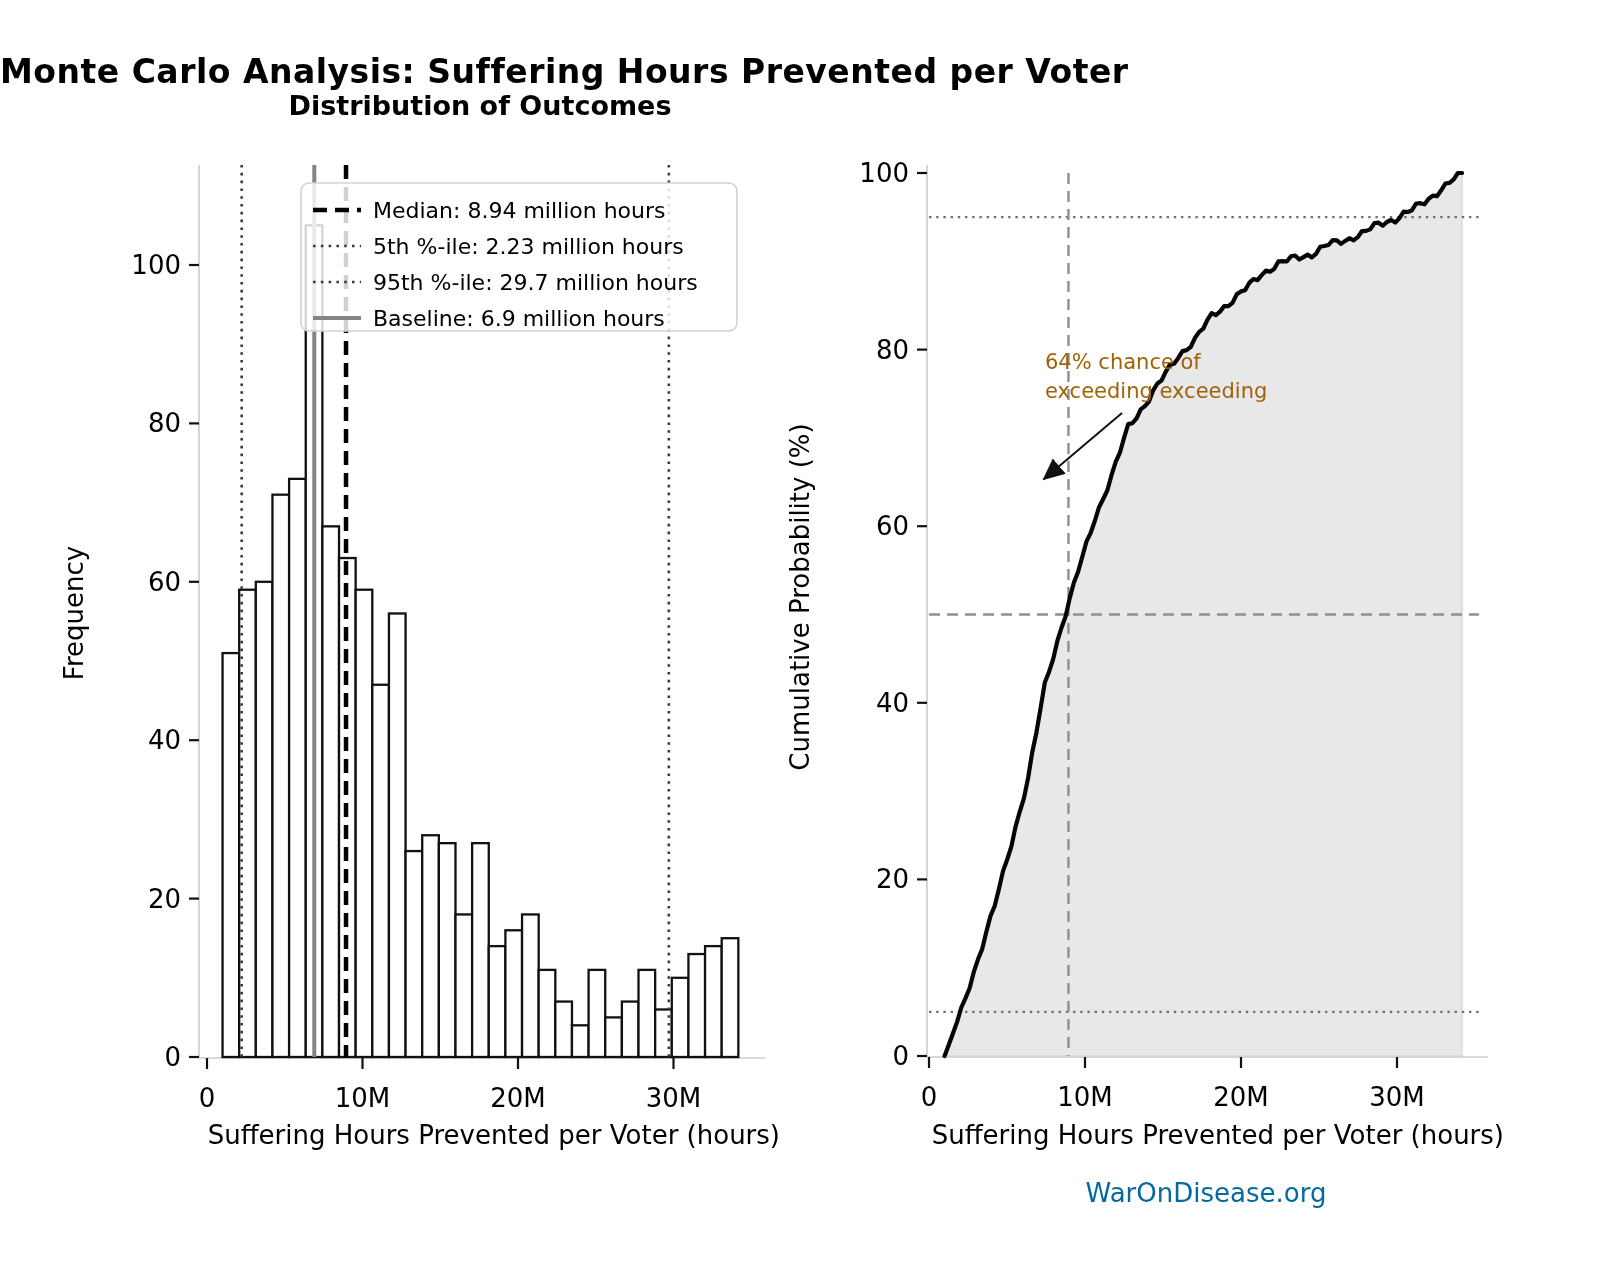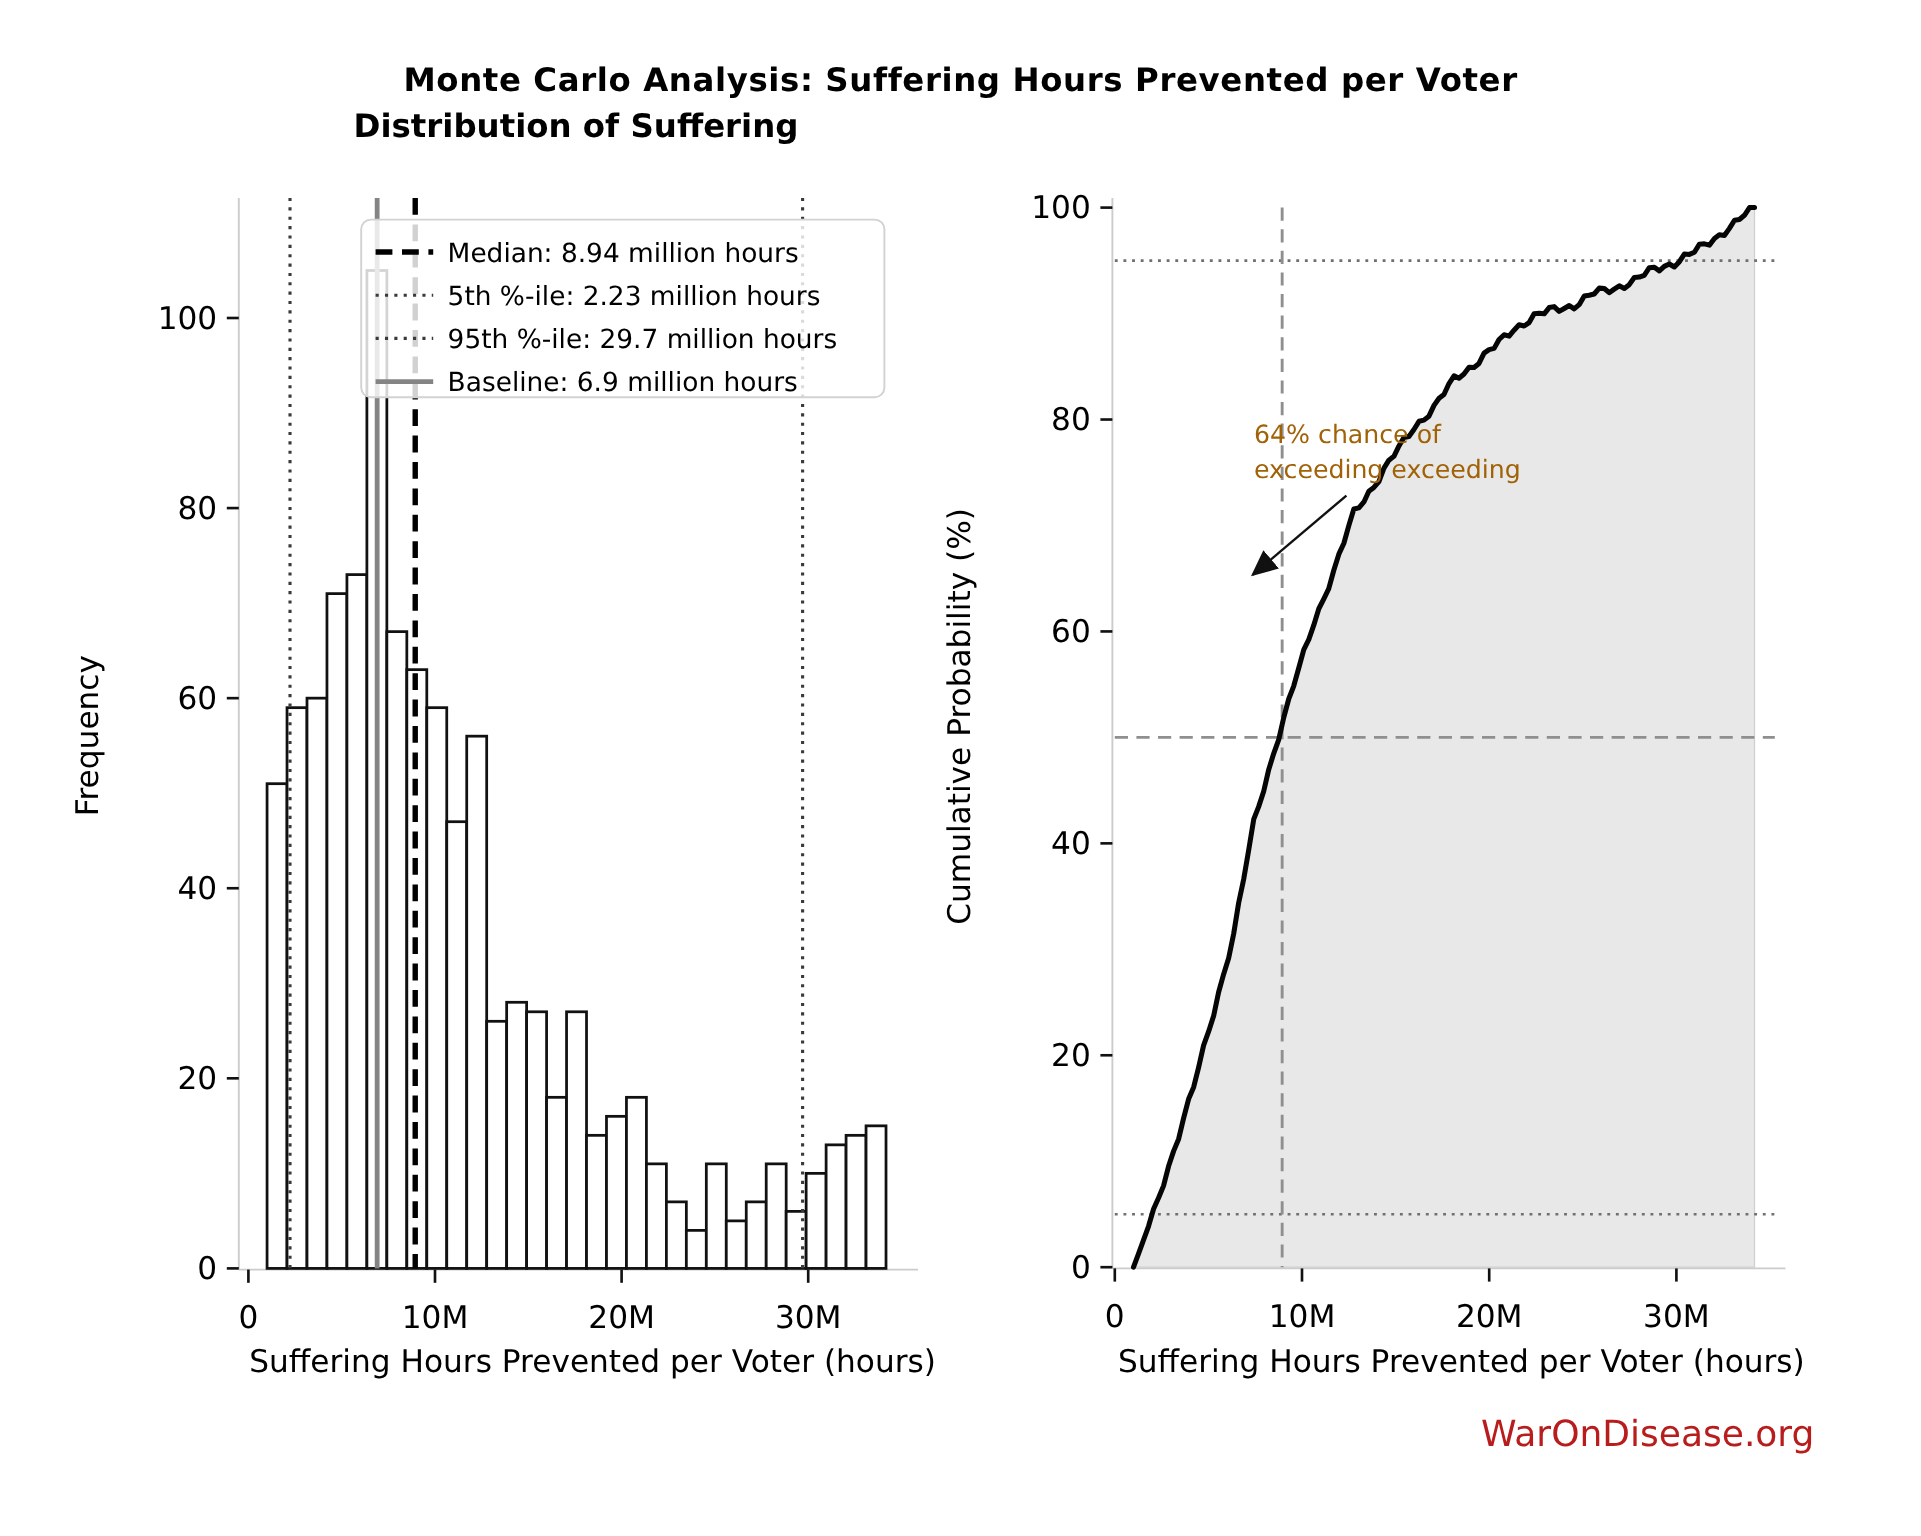--- a/index.html
+++ b/index.html
@@ -1,42 +1,42 @@
 <!DOCTYPE html>
 <html><head>
 <meta charset="utf-8">
 <style>
   html,body{margin:0;padding:0;background:#fff;}
   #figure{position:relative;width:1601px;height:1280px;background:#ffffff;overflow:hidden;
           font-family:"DejaVu Sans", sans-serif;color:#000;}
-  .suptitle{position:absolute;left:0;top:52px;width:1601px;text-align:center;
-            font-size:27px;font-weight:bold;letter-spacing:0.5px;}
+  .suptitle{position:absolute;left:0;top:52px;width:1601px;
+            font-size:33px;font-weight:bold;letter-spacing:0.5px;}
   .subtitle{position:absolute;top:90px;font-size:27px;font-weight:bold;text-align:center;}
   #title-left{left:200px;width:560px;}
   #title-right{left:927px;width:554px;}
   .xlabel{position:absolute;top:1120px;font-size:26px;text-align:right;}
   #xlabel-left{left:180px;width:600px;}
   #xlabel-right{left:904px;width:600px;}
   .ylabel{position:absolute;font-size:26px;white-space:nowrap;transform:rotate(-90deg);transform-origin:center center;}
   #ylabel-left{left:-66px;top:598px;width:280px;text-align:center;}
   #ylabel-right{left:620px;top:582px;width:360px;text-align:center;}
   .annot{position:absolute;font-size:21px;line-height:29px;white-space:nowrap;color:#a16207;}
   #annot-line1{left:1045px;top:348px;}
   #annot-line2{left:1045px;top:377px;}
-  .footer{position:absolute;top:1178px;left:900px;width:612px;text-align:right;
-          font-size:30px;color:#b91c1c;}
+  .footer{position:absolute;top:1178px;left:900px;width:612px;text-align:center;
+          font-size:26px;color:#0369a1;}
   svg{position:absolute;left:0;top:0;}
   text{font-family:"DejaVu Sans", sans-serif;}
 </style>
 </head>
 <body>
 
 <div id="figure">
   <div class="suptitle">Monte Carlo Analysis: Suffering Hours Prevented per Voter</div>
-  <div class="subtitle" id="title-left">Distribution of Suffering</div>
+  <div class="subtitle" id="title-left">Distribution of Outcomes</div>
 
   <svg id="plots" width="1601" height="1280">
     <defs>
       <marker id="arrowhead" orient="auto" markerWidth="13" markerHeight="11" refX="10" refY="5">
         <path d="M0,0 L11,5 L0,10 z" fill="#111"></path>
       </marker>
     </defs>
     <g id="hist-plot">
         <line x1="199" y1="165" x2="199" y2="1058" stroke="#cccccc" stroke-width="1.6"></line>
         <line x1="199" y1="1058" x2="765" y2="1058" stroke="#cccccc" stroke-width="1.6"></line>

